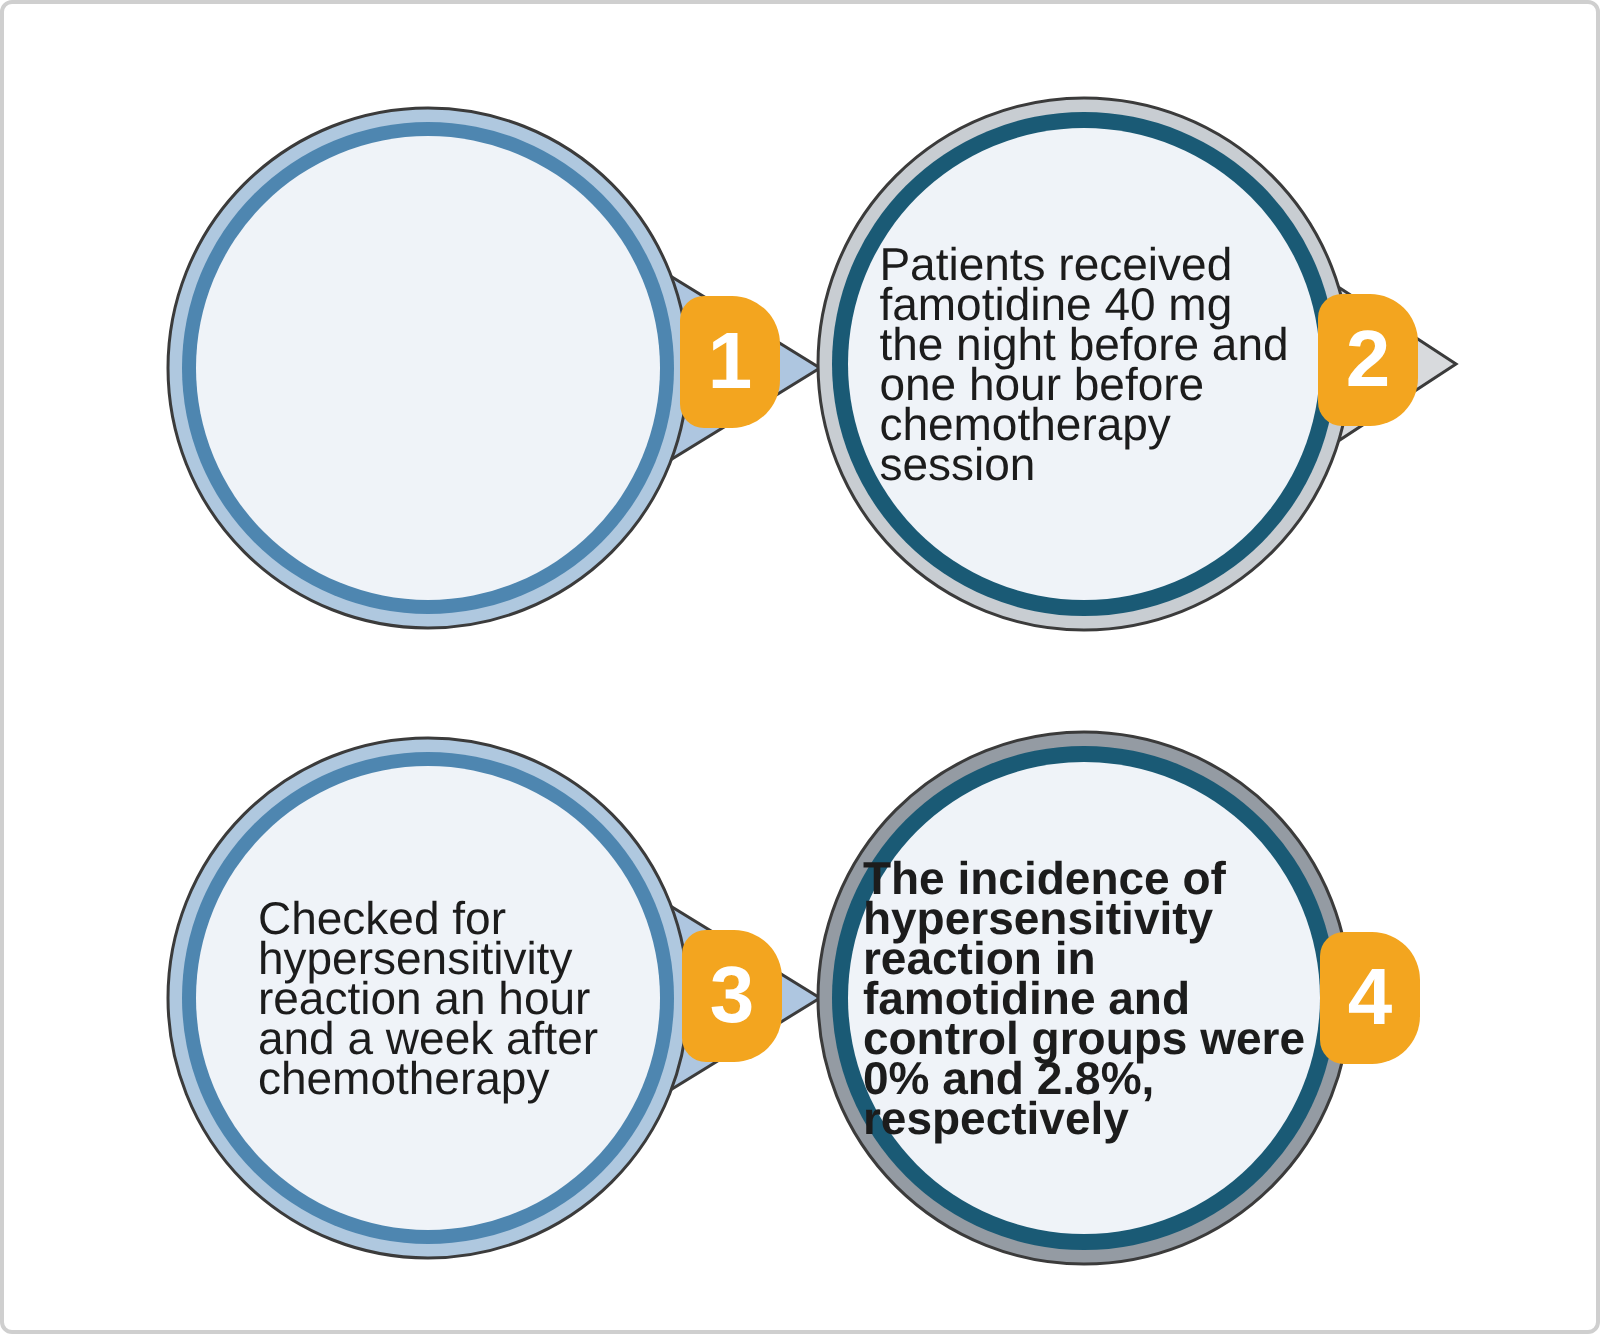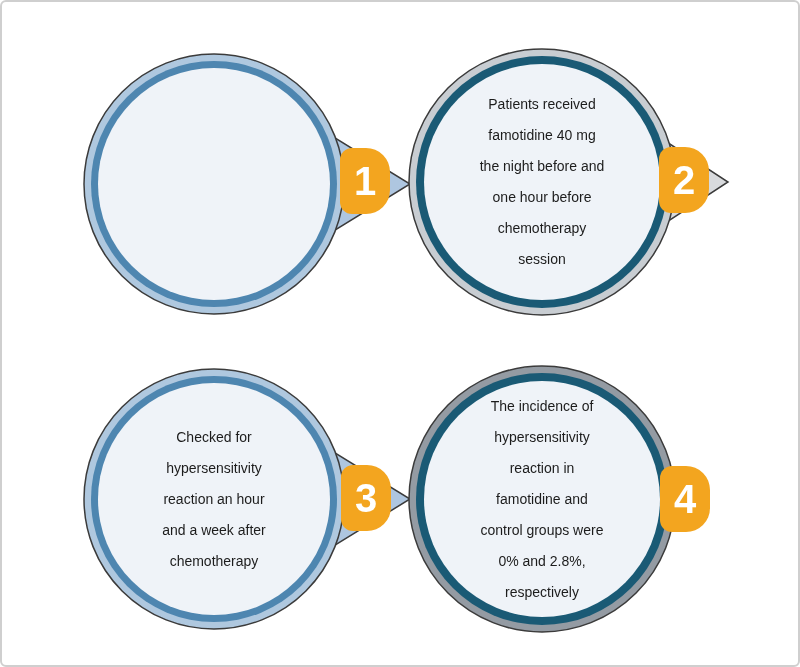--- a/index.html
+++ b/index.html
@@ -17,27 +17,27 @@
   .ring-outer{stroke:var(--outline,#3b3b3b);stroke-width:1.5;}
   .ring-outer-blue{fill:var(--blue-ring-light,#afc8df);}
   .ring-outer-silver{fill:var(--silver-ring,#c8cdd2);}
   .ring-outer-gray{fill:var(--gray-ring,#949ba3);}
   .ring-mid-blue{fill:var(--blue-ring,#4e86b0);}
   .ring-mid-teal{fill:var(--teal-ring,#1a5a75);}
   .ring-fill{fill:var(--circle-fill,#eff3f8);}
   
   .step-text{
     position:absolute;display:flex;align-items:center;justify-content:center;
-    text-align:center;white-space:pre-line;color:var(--body-text,#1c1c1c);
-    font-size:14px;line-height:31px;font-weight:400;
+    text-align:left;white-space:pre-line;color:var(--body-text,#1c1c1c);
+    font-size:23px;line-height:20px;font-weight:400;
   }
   .text-1{left:92px;top:102px;width:240px;height:160px;}
   .text-2{left:420px;top:90px;width:240px;height:180px;}
   .text-3{left:92px;top:417px;width:240px;height:160px;}
-  .text-4{left:420px;top:405px;width:240px;height:184px;}
+  .text-4{left:420px;top:405px;width:240px;height:184px;font-weight:bold;}
   
   .badge{
     position:absolute;width:50px;height:66px;
     background:var(--accent,#f3a51f);
     border-radius:12px 24px 24px 12px;
     display:flex;align-items:center;justify-content:center;
     color:var(--badge-text,#ffffff);font-size:40px;font-weight:bold;
   }
   .badge-1{left:338px;top:146px;}
   .badge-2{left:657px;top:145px;}

